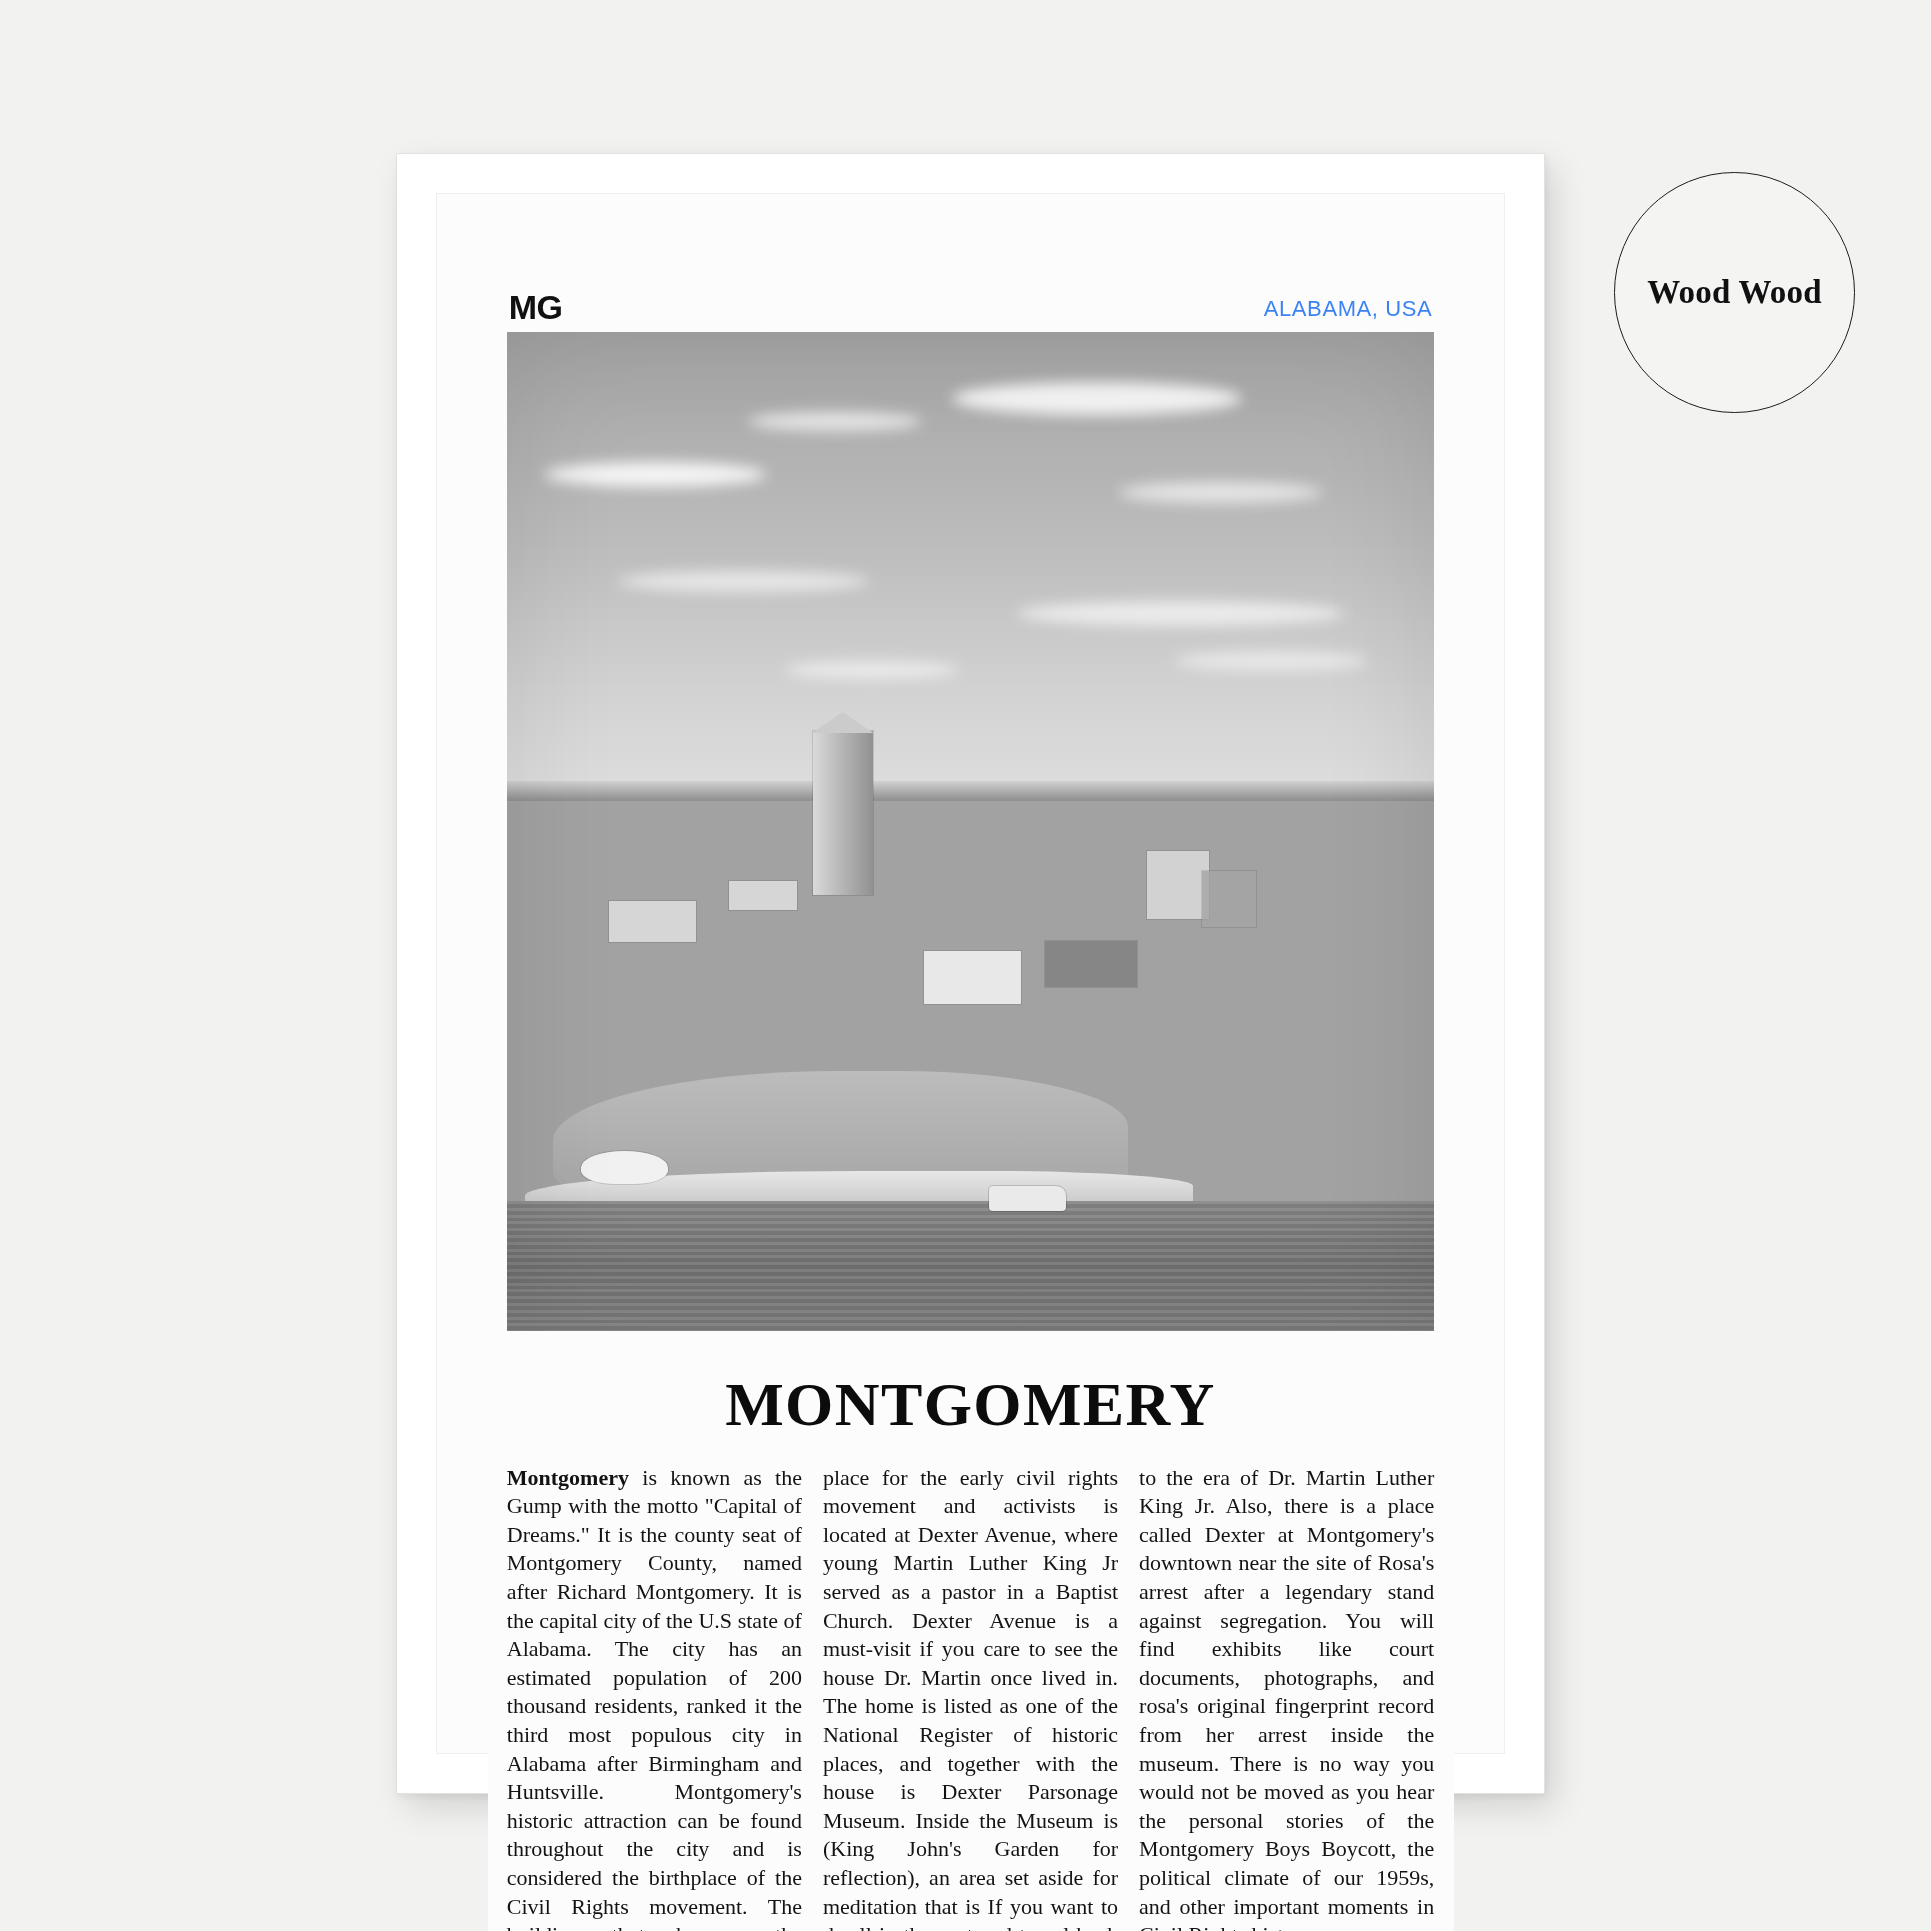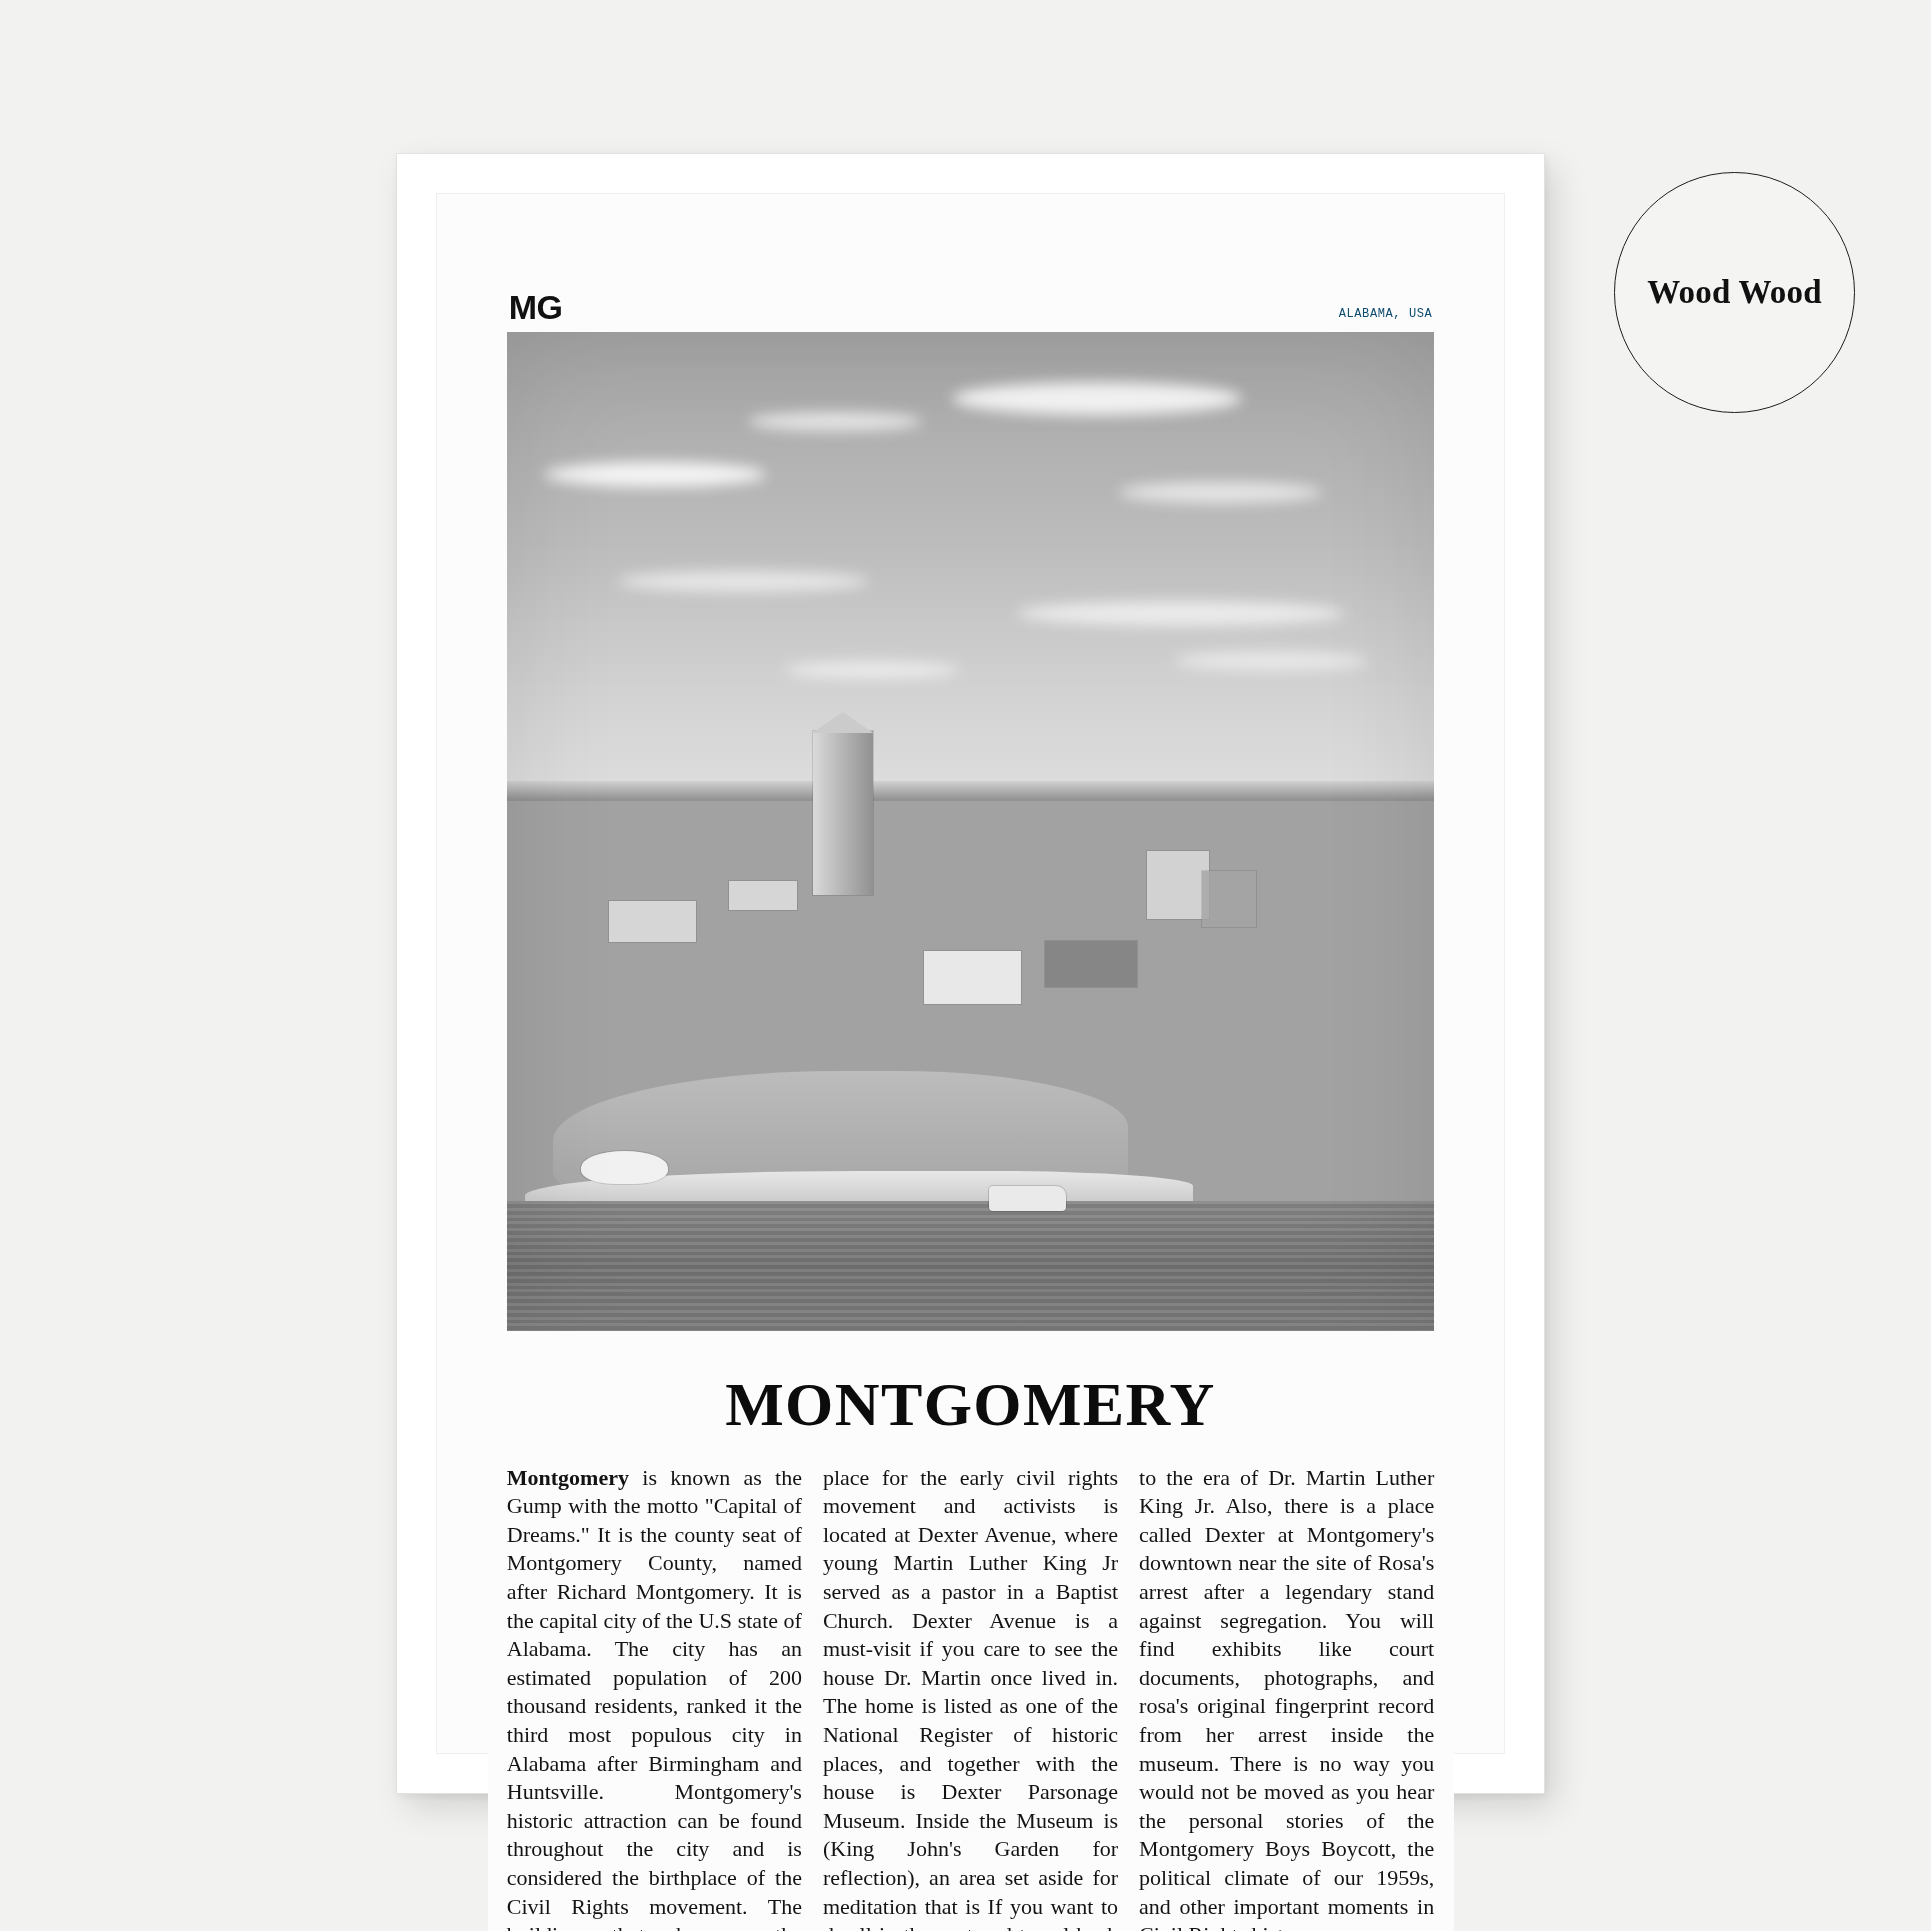--- a/index.html
+++ b/index.html
@@ -80,24 +80,24 @@
   }
   #poster-code {
     font-family: "Liberation Sans", sans-serif;
     font-weight: bold;
     font-size: 34px;
     letter-spacing: -0.5px;
     color: #111;
     line-height: 1;
   }
   #poster-region {
-    font-family: Liberation Mono, monospace;
-    font-size: 12px;
+    font-family: Liberation Sans, sans-serif;
+    font-size: 22px;
     letter-spacing: 0.6px;
-    color: #0c4a6e;
+    color: #3b82f6;
     line-height: 1;
     padding-bottom: 3.9px;
   }
 
   
   #photo {
     width: 100%;
     height: 999px;
     position: relative;
     overflow: hidden;

